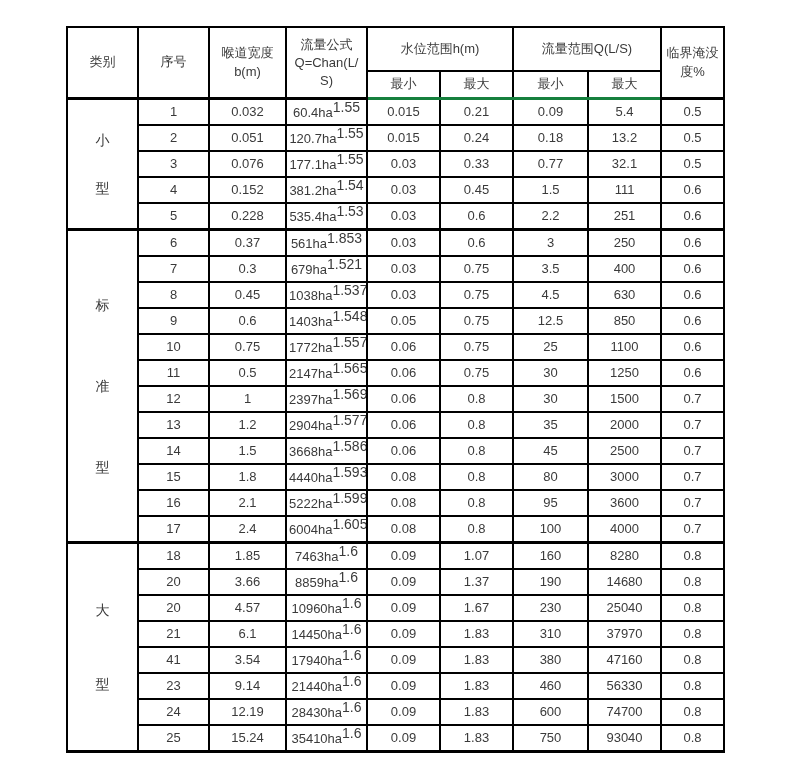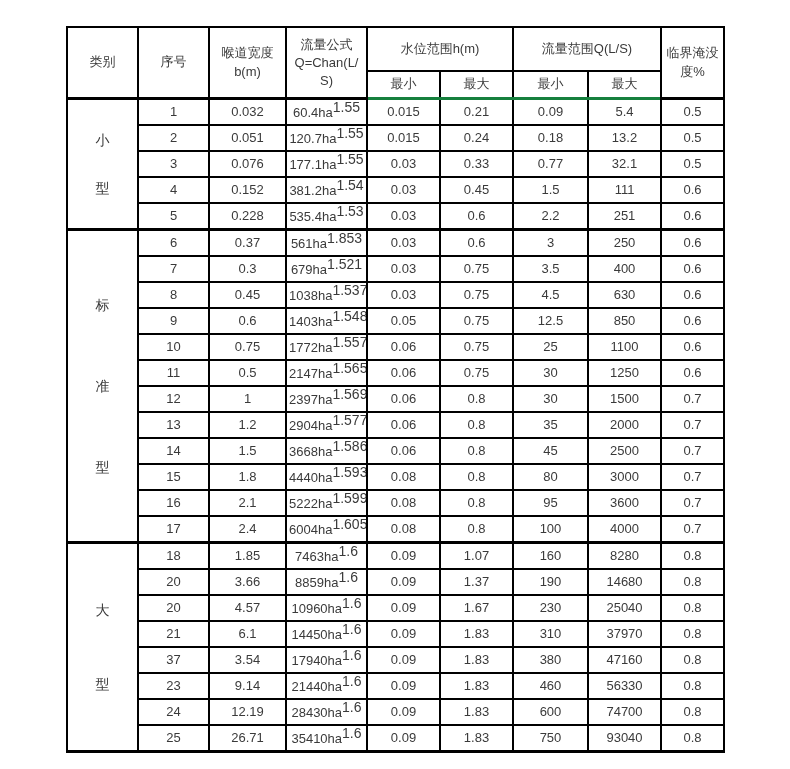--- a/index.html
+++ b/index.html
@@ -331,21 +331,21 @@
           <td>21</td>
           <td>6.1</td>
           <td><span>14450ha</span><sup>1.6</sup></td>
           <td>0.09</td>
           <td>1.83</td>
           <td>310</td>
           <td>37970</td>
           <td>0.8</td>
         </tr>
         <tr>
-          <td>37</td>
+          <td>41</td>
           <td>3.54</td>
           <td><span>17940ha</span><sup>1.6</sup></td>
           <td>0.09</td>
           <td>1.83</td>
           <td>380</td>
           <td>47160</td>
           <td>0.8</td>
         </tr>
         <tr>
           <td>23</td>
@@ -362,21 +362,21 @@
           <td>12.19</td>
           <td><span>28430ha</span><sup>1.6</sup></td>
           <td>0.09</td>
           <td>1.83</td>
           <td>600</td>
           <td>74700</td>
           <td>0.8</td>
         </tr>
         <tr>
           <td>25</td>
-          <td>26.71</td>
+          <td>15.24</td>
           <td><span>35410ha</span><sup>1.6</sup></td>
           <td>0.09</td>
           <td>1.83</td>
           <td>750</td>
           <td>93040</td>
           <td>0.8</td>
         </tr>
       </tbody>
   </table>
 </div>

